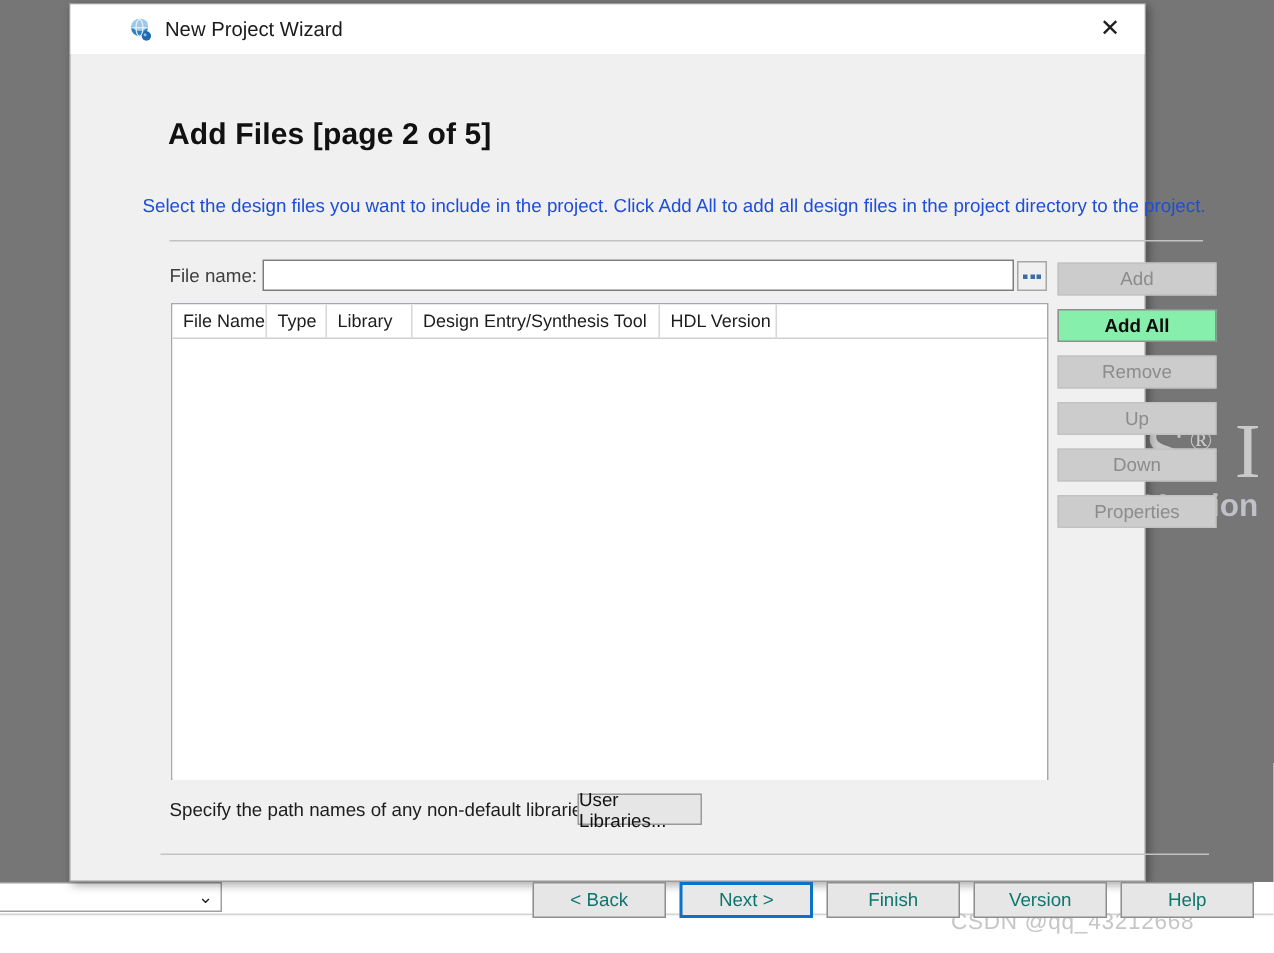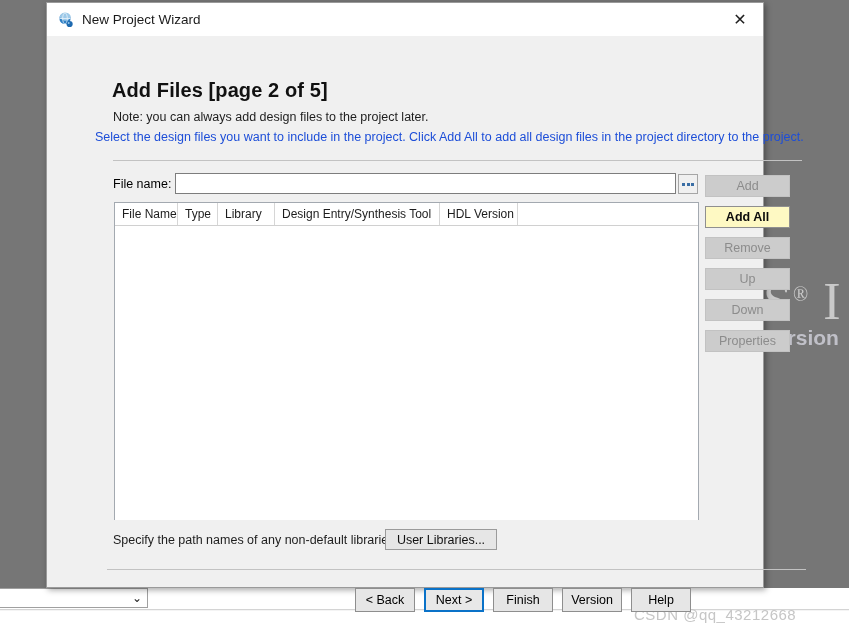--- a/index.html
+++ b/index.html
@@ -118,20 +118,21 @@
     border: 1px solid #9a9a9a;
     box-sizing: border-box;
     box-shadow: 2px 2px 6px rgba(0,0,0,0.35);
   }
   .titlebar {
     height: 33px;
     background: #ffffff;
     position: relative;
     display: flex;
     align-items: center;
+    padding-left: 28px;
   }
   .title-icon {
     width: 16px;
     height: 16px;
     margin-left: 11px;
     margin-right: 8px;
     position: relative;
     flex: 0 0 auto;
   }
   .title-text {
@@ -199,21 +200,21 @@
     width: 699px;
     height: 1px;
     background: #c2c2c2;
   }
 
   .filename-label {
     position: absolute;
     left: 66px;
     top: 141px;
     font-size: 12.5px;
-    color: #000000;
+    color: #404040;
   }
   .filename-input {
     position: absolute;
     left: 128px;
     top: 137px;
     width: 501px;
     height: 21px;
     background: #ffffff;
     border: 1px solid #7d7d7d;
     box-sizing: border-box;
@@ -289,49 +290,49 @@
     background: #cccccc;
     border: 1px solid #b4b4b4;
     box-sizing: border-box;
     display: flex;
     align-items: center;
     justify-content: center;
     cursor: default;
     color: #111111;
   }
   .side-btn {
-    width: 85px;
+    width: 106px;
     height: 22px;
     margin-bottom: 9px;
   }
   .btn.disabled {
     color: #8c8c8c;
     background: #cccccc;
     border-color: #c2c2c2;
   }
   .btn.enabled {
-    background: #fef9c3;
+    background: #86efac;
     border: 1px solid #8f8f8f;
     color: #0c0c0c;
     font-weight: bold;
   }
 
   .libs-text {
     position: absolute;
     left: 66px;
     top: 497px;
     font-size: 12.5px;
     color: #1d1d1d;
     white-space: nowrap;
   }
   .user-libs-btn {
     position: absolute;
     left: 338px;
     top: 493px;
-    width: 112px;
+    width: 83px;
     height: 21px;
     font-size: 12.5px;
     background: #e6e6e6;
     border: 1px solid #9b9b9b;
     box-sizing: border-box;
     display: flex;
     align-items: center;
     justify-content: center;
     color: #111;
     cursor: default;
@@ -339,31 +340,31 @@
 
   
   .footer-buttons {
     position: absolute;
     left: 308px;
     top: 552px;
     display: flex;
     gap: 0px;
   }
   .nav-btn {
-    width: 60px;
+    width: 89px;
     height: 24px;
     margin-right: 9px;
     background: #e6e6e6;
     border: 1px solid #8e8e8e;
     box-sizing: border-box;
     font-size: 12.5px;
     display: flex;
     align-items: center;
     justify-content: center;
-    color: #000000;
+    color: #0f766e;
     cursor: default;
     font-family: "Liberation Sans", sans-serif;
   }
   .nav-btn.focused {
     border: 2px solid #0a72c8;
     background: #e8e8e8;
   }
 </style>
 </head>
 <body>
@@ -401,21 +402,20 @@
       </svg>
     </span>
     <span class="title-text">New Project Wizard</span>
     <span class="close-btn">✕</span>
   </div>
 
   <div class="dialog-body">
 
     <div class="page-heading">Add Files [page 2 of 5]</div>
     <div class="desc-line1">Select the design files you want to include in the project. Click Add All to add all design files in the project directory to the project.</div>
-    <div class="desc-line2">Note: you can always add design files to the project later.</div>
 
     <div class="sep-top"></div>
 
     <div class="filename-label">File name:</div>
     <input class="filename-input" type="text" value="" style="">
     <div class="browse-btn">
       <i class="dot"></i>
       <i class="dot"></i>
       <i class="dot"></i>
     </div>

